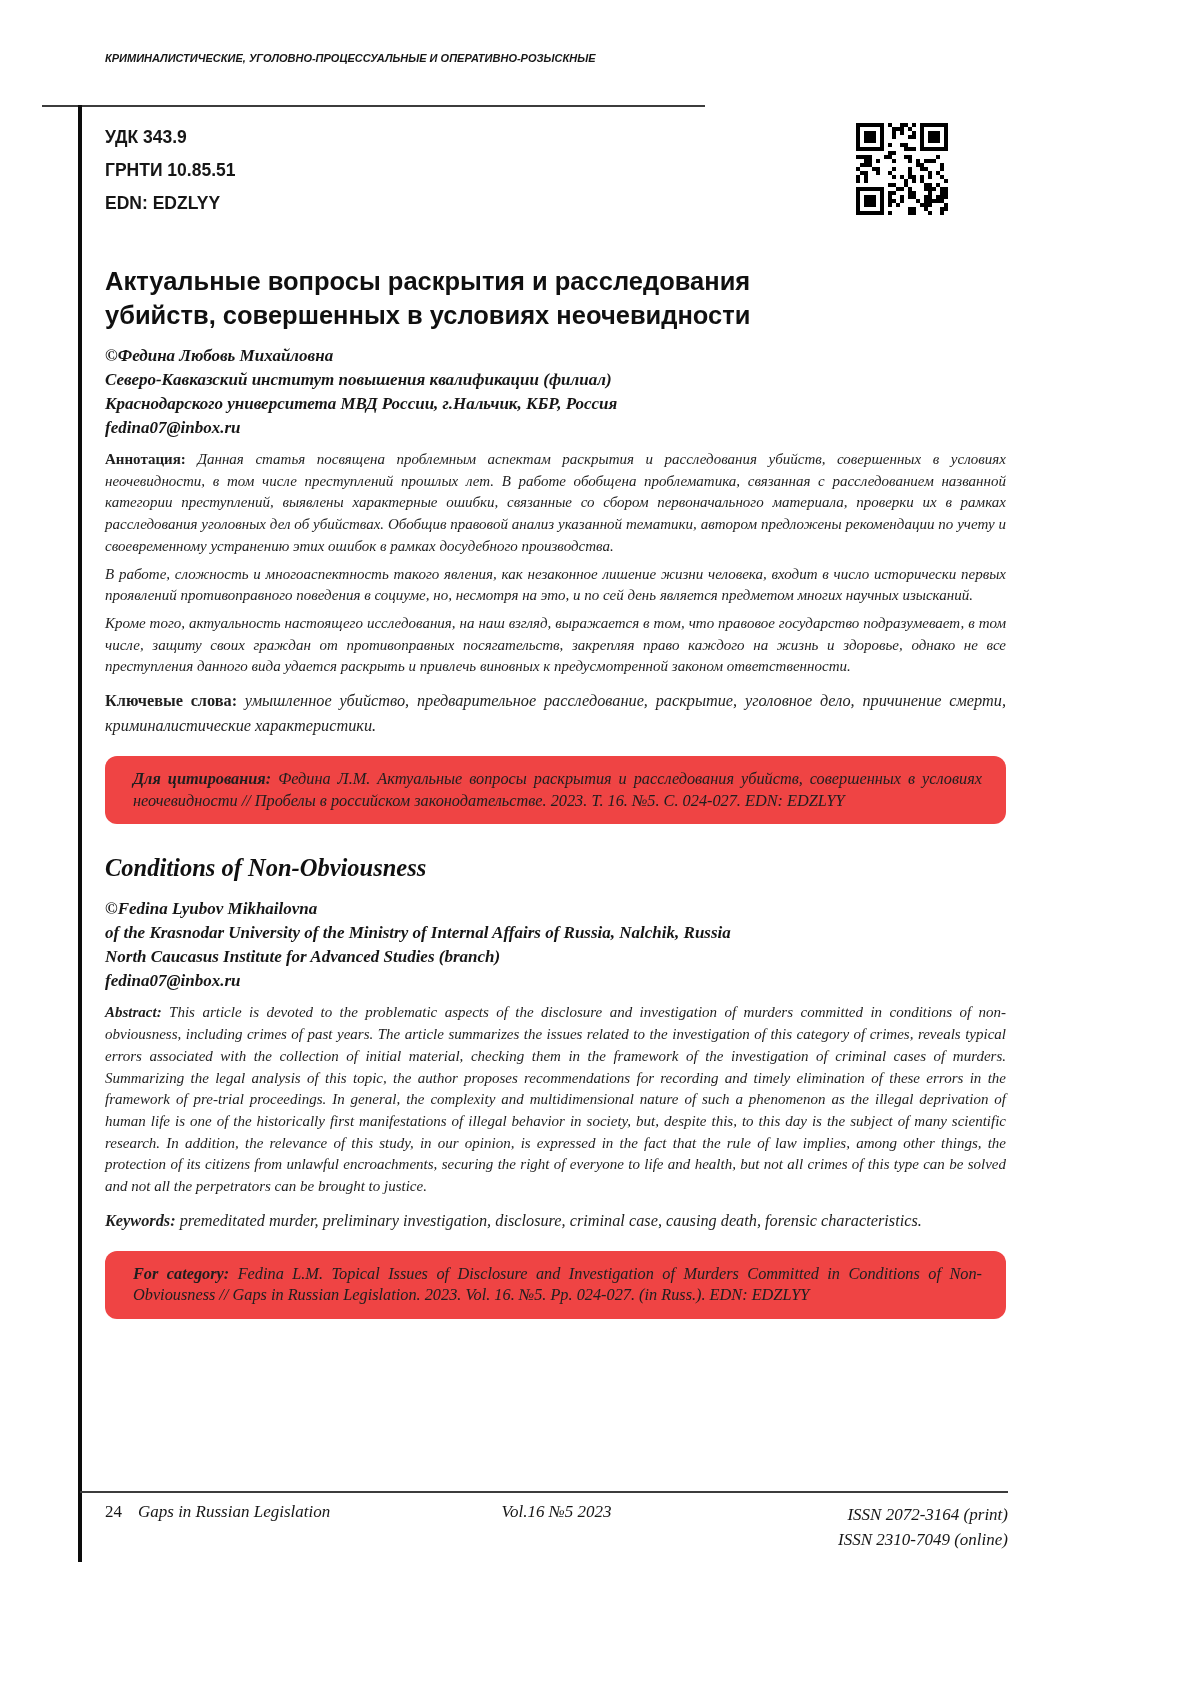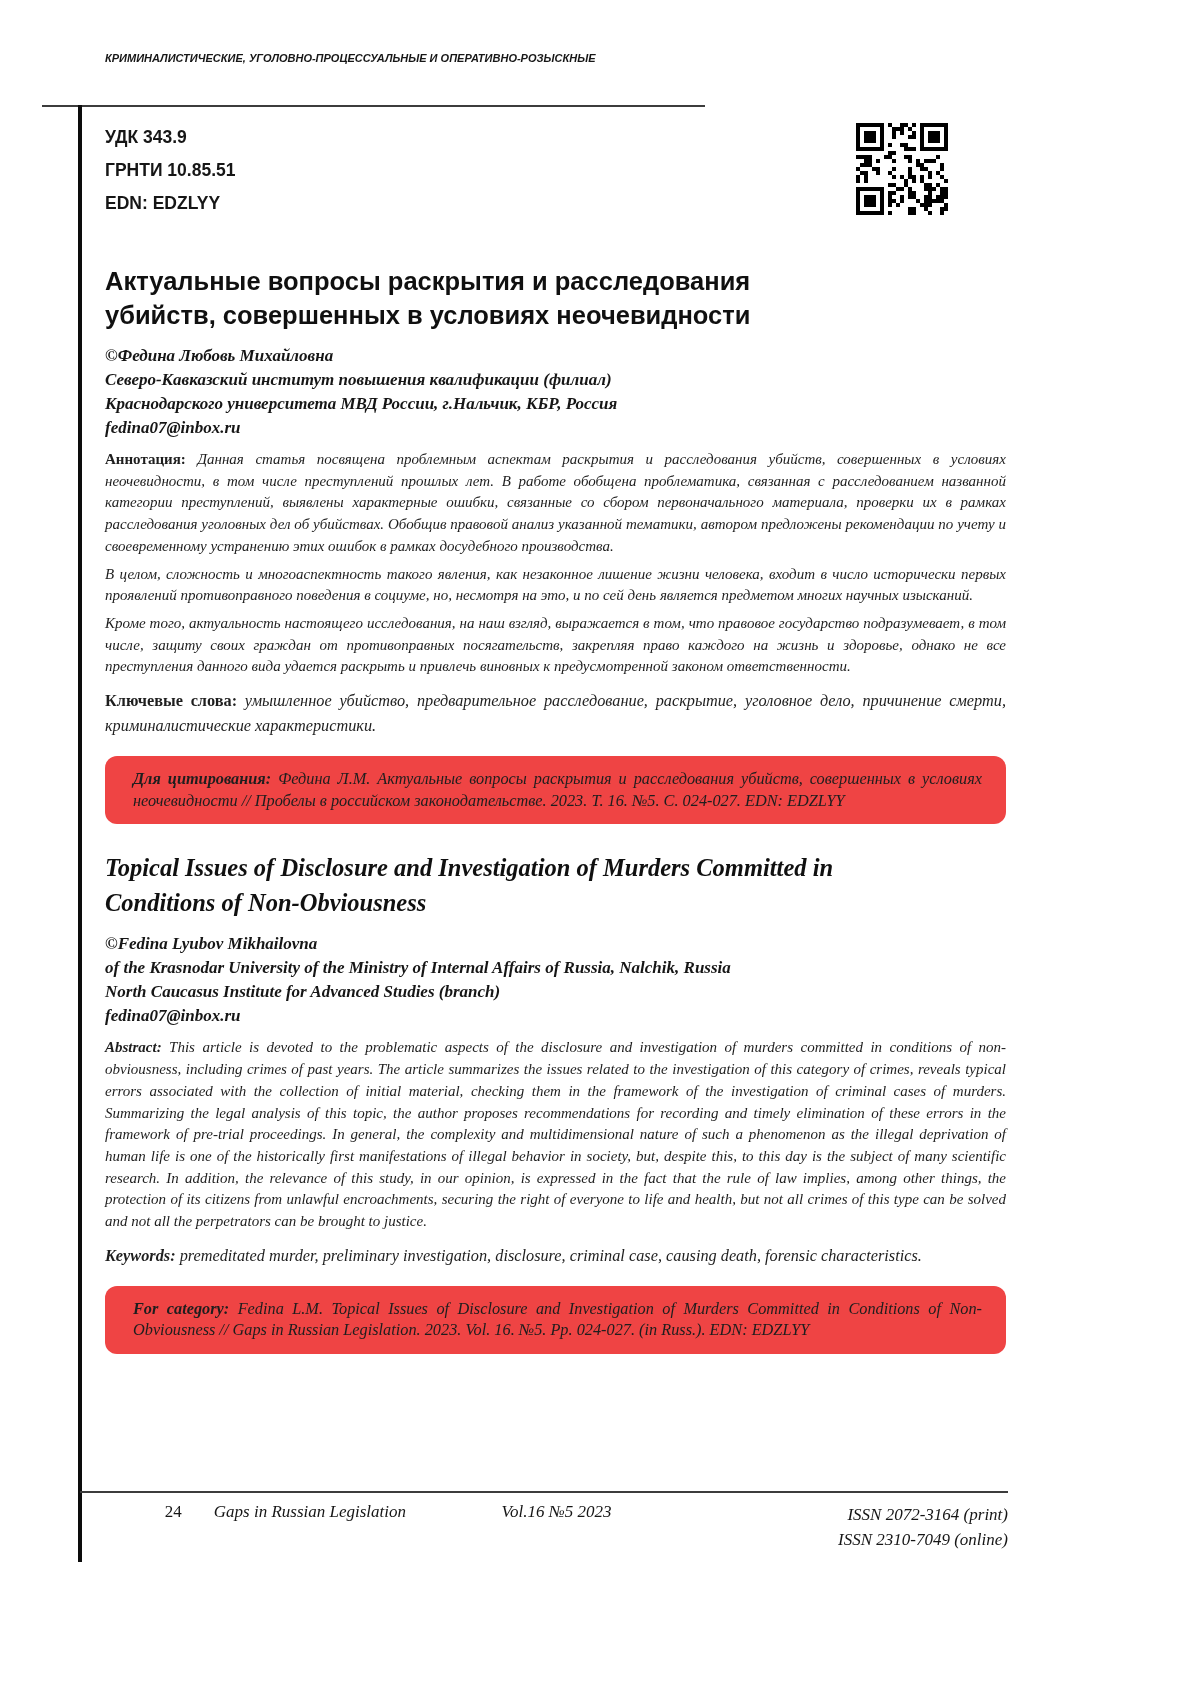--- a/index.html
+++ b/index.html
@@ -76,21 +76,21 @@
     font-weight:bold; font-style:italic;
     font-size:24.5px; line-height:35px; color:#101010;
   }
 
   
   .footer {
     position:absolute; left:105px; top:1502px; width:903px;
     display:flex; align-items:flex-start;
     font-size:17px; color:#161616;
   }
-  .footer .f-left  { flex:1; display:flex; gap:32px;justify-content:flex-end; }
+  .footer .f-left  { flex:1; display:flex; gap:16px; }
   .footer .f-mid   { flex:1; text-align:center; font-style:italic; }
   .footer .f-right { flex:1; text-align:right; font-style:italic; line-height:25px; }
   .footer .journal { font-style:italic; }
 </style>
 </head>
 <body>
 
 <div class="page">
 
   <div class="running-head">
@@ -260,36 +260,35 @@
 
     <div class="author-block">
       <div>©Федина Любовь Михайловна</div>
       <div>Северо-Кавказский институт повышения квалификации (филиал)</div>
       <div>Краснодарского университета МВД России, г.Нальчик, КБР, Россия</div>
       <div>fedina07@inbox.ru</div>
     </div>
 
     <div class="abstract" lang="ru">
       <p><b>Аннотация:</b> <span>Данная статья посвящена проблемным аспектам раскрытия и расследования убийств, совершенных в условиях неочевидности, в том числе преступлений прошлых лет. В работе обобщена проблематика, связанная с расследованием названной категории преступлений, выявлены характерные ошибки, связанные со сбором первоначального материала, проверки их в рамках расследования уголовных дел об убийствах. Обобщив правовой анализ указанной тематики, автором предложены рекомендации по учету и своевременному устранению этих ошибок в рамках досудебного производства.</span></p>
-      <p>В целом, сложность и многоаспектность такого явления, как незаконное лишение жизни человека, входит в число исторически первых проявлений противоправного поведения в социуме, но, несмотря на это, и по сей день является предметом многих научных изысканий.</p>
+      <p>В работе, сложность и многоаспектность такого явления, как незаконное лишение жизни человека, входит в число исторически первых проявлений противоправного поведения в социуме, но, несмотря на это, и по сей день является предметом многих научных изысканий.</p>
       <p>Кроме того, актуальность настоящего исследования, на наш взгляд, выражается в том, что правовое государство подразумевает, в том числе, защиту своих граждан от противоправных посягательств, закрепляя право каждого на жизнь и здоровье, однако не все преступления данного вида удается раскрыть и привлечь виновных к предусмотренной законом ответственности.</p>
     </div>
 
     <div class="kw">
       <b>Ключевые слова:</b>
       <span>умышленное убийство, предварительное расследование, раскрытие, уголовное дело, причинение смерти, криминалистические характеристики.</span>
     </div>
 
     <div class="cite-box">
       <b>Для цитирования:</b>
       <span>Федина Л.М. Актуальные вопросы раскрытия и расследования убийств, совершенных в условиях неочевидности // Пробелы в российском законодательстве. 2023. Т. 16. №5. С. 024-027. EDN: EDZLYY</span>
     </div>
 
     <div class="en-title">
-      <div>Topical Issues of Disclosure and Investigation of Murders Committed in</div>
       <div>Conditions of Non-Obviousness</div>
     </div>
 
     <div class="author-block">
       <div>©Fedina Lyubov Mikhailovna</div>
       <div>of the Krasnodar University of the Ministry of Internal Affairs of Russia, Nalchik, Russia</div>
       <div>North Caucasus Institute for Advanced Studies (branch)</div>
       <div>fedina07@inbox.ru</div>
     </div>
 

